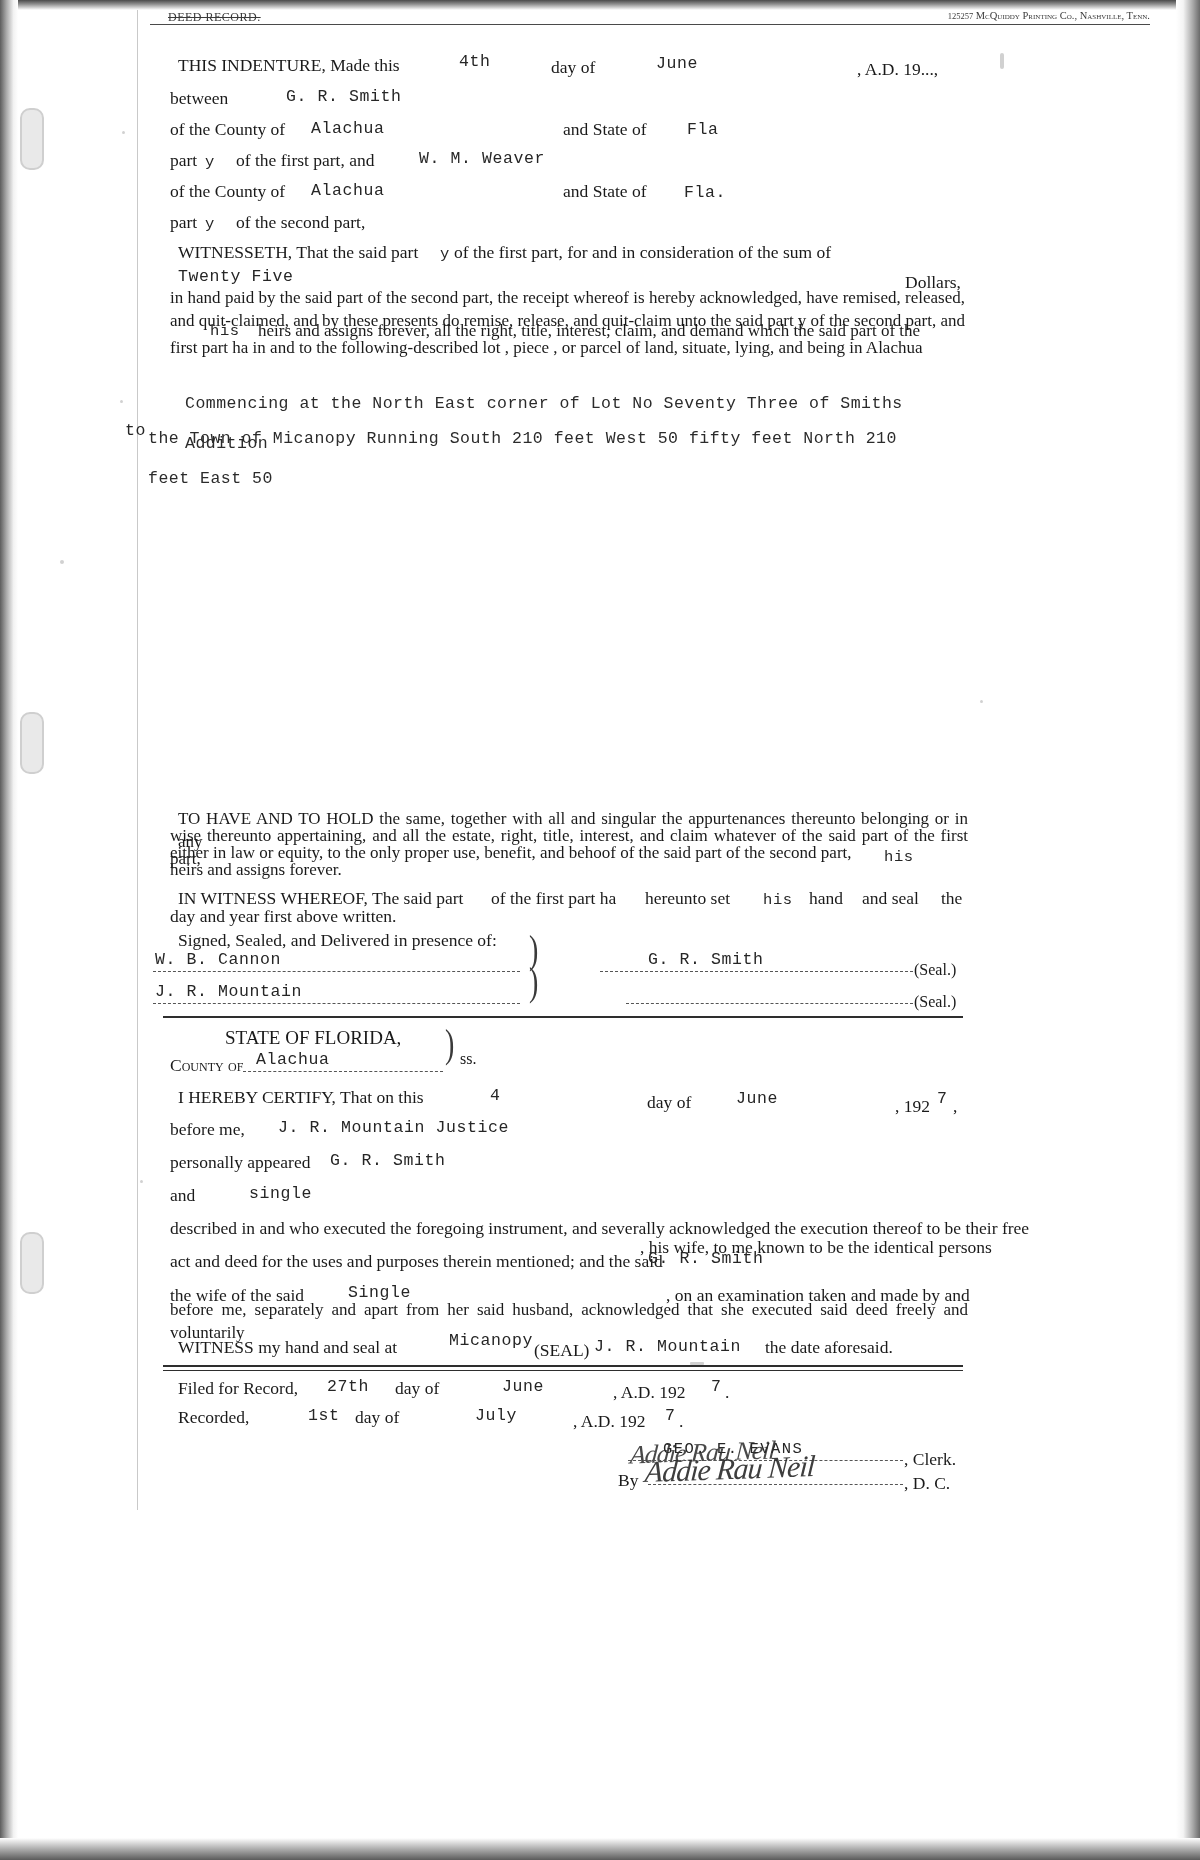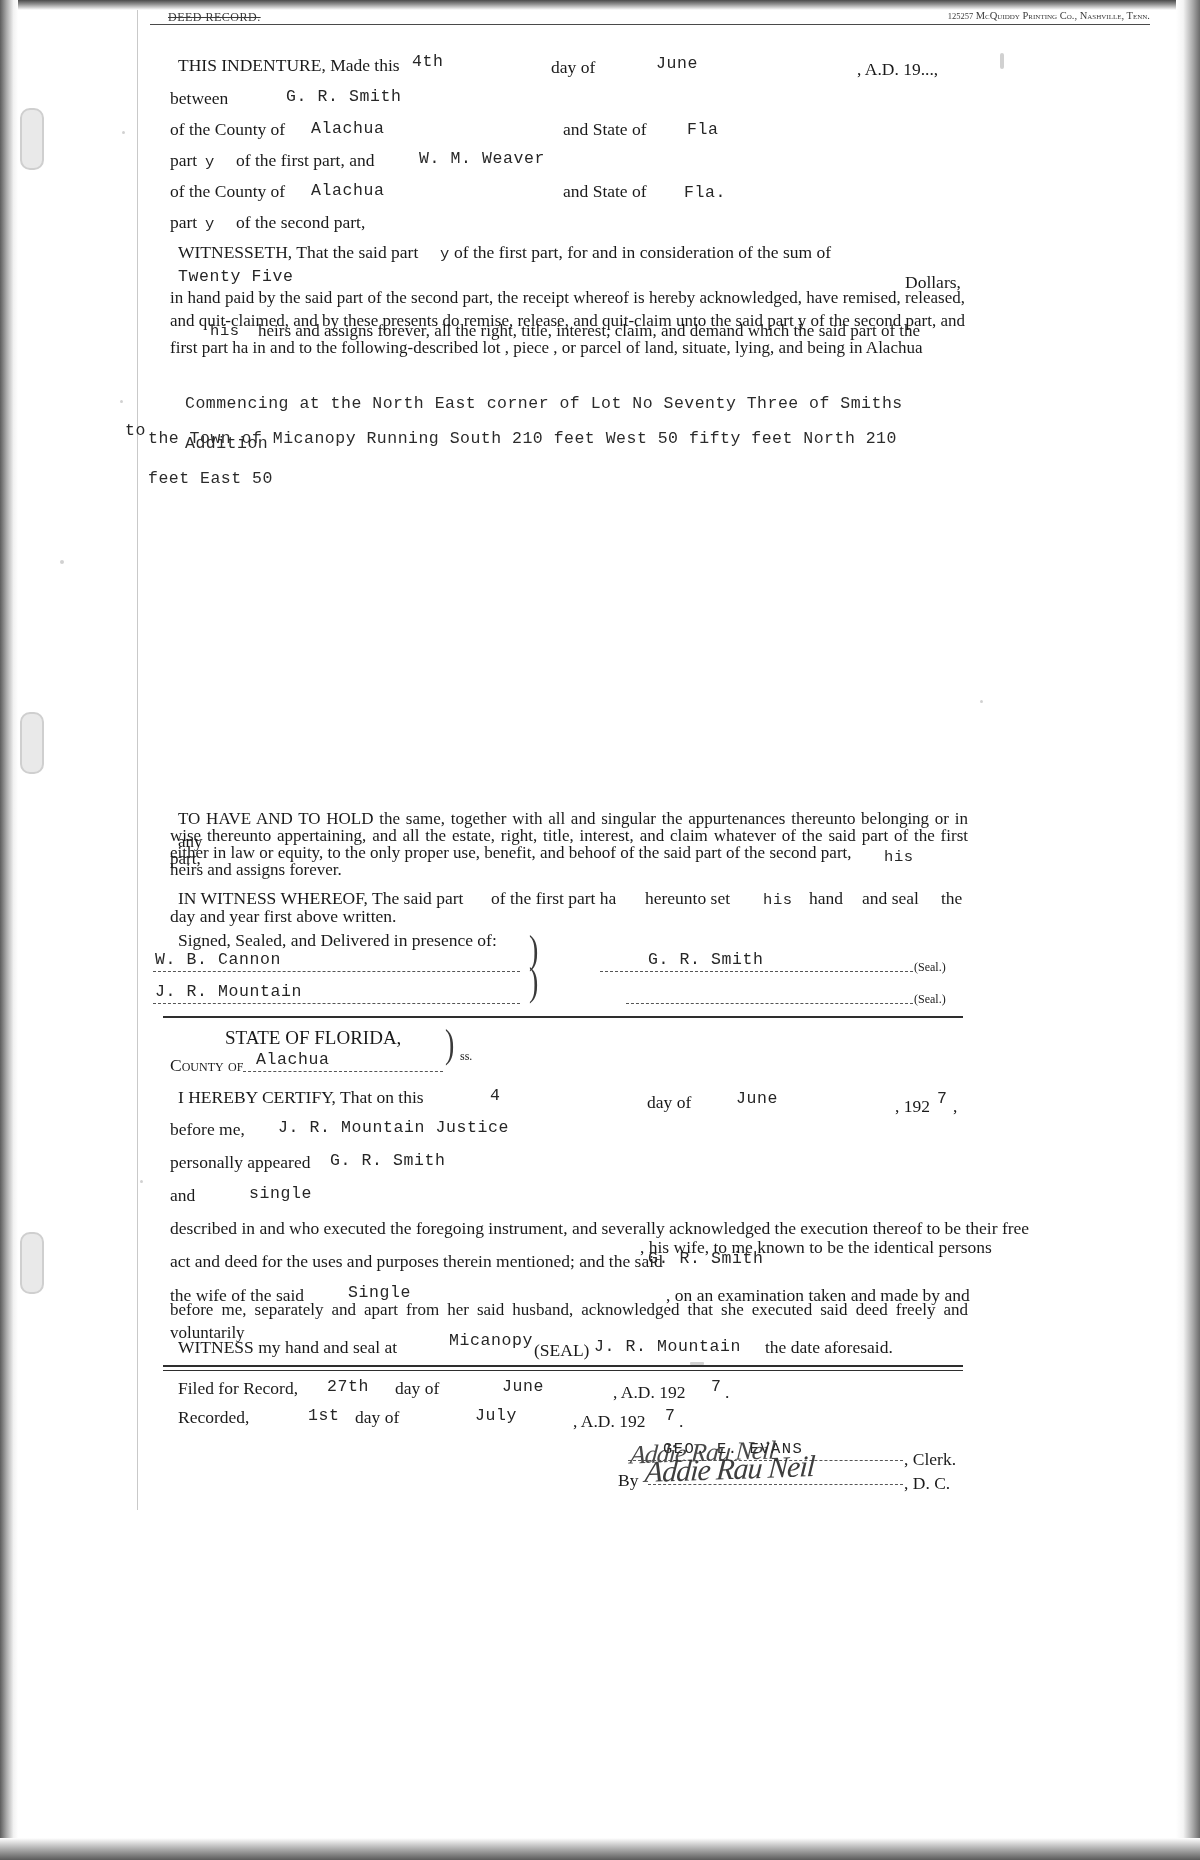--- a/index.html
+++ b/index.html
@@ -58,21 +58,21 @@
     font-size: 12px; letter-spacing: .5px; color: #3a3a3a;
     text-decoration: line-through;
   }
   .hdr-right {
     position: absolute; right: 50px; top: 10px;
     font-size: 10.5px; color: #3a3a3a; white-space: nowrap;
   }
   .hdr-right .sm { font-size: 8.5px; }
   .pr { position: absolute; }
   .t { font-size: 17.5px; line-height: 1.25; }
-  .t.sm { font-size: 12px; }
+  .t.sm { font-size: 16px; }
   
   .tw {
     font-family: "Liberation Mono", monospace;
     font-size: 15.5px;
     letter-spacing: 0.6px;
     color: #262626;
   }
   .tw.big { font-size: 16.5px; }
   .body-block {
     position: absolute;
@@ -143,21 +143,21 @@
   <div class="gutter-line"></div>
 
   <div class="hdr-rule"></div>
   <div class="hdr-left">DEED RECORD.</div>
   <div class="hdr-right">
     <span class="sm">125257</span>
     <span class="smallcaps">McQuiddy Printing Co., Nashville, Tenn.</span>
   </div>
 
   <div class="pr t" style="left:178px; top:55px;">THIS INDENTURE, Made this</div>
-  <div class="pr tw big" style="left:412px; top:52px;text-align:right;">4th</div>
+  <div class="pr tw big" style="left:459px; top:52px;text-align:right;">4th</div>
   <div class="pr t" style="left:551px; top:57px;">day of</div>
   <div class="pr tw big" style="left:656px; top:54px;">June</div>
   <div class="pr t" style="left:857px; top:59px;"><span>, A.D. 19</span><span>...,</span></div>
 
   <div class="pr t" style="left:170px; top:88px;">between</div>
   <div class="pr tw big" style="left:286px; top:87px;">G. R. Smith</div>
 
   <div class="pr t" style="left:170px; top:119px;">of the County of</div>
   <div class="pr tw big" style="left:311px; top:119px;">Alachua</div>
   <div class="pr t" style="left:563px; top:119px;">and State of</div>

